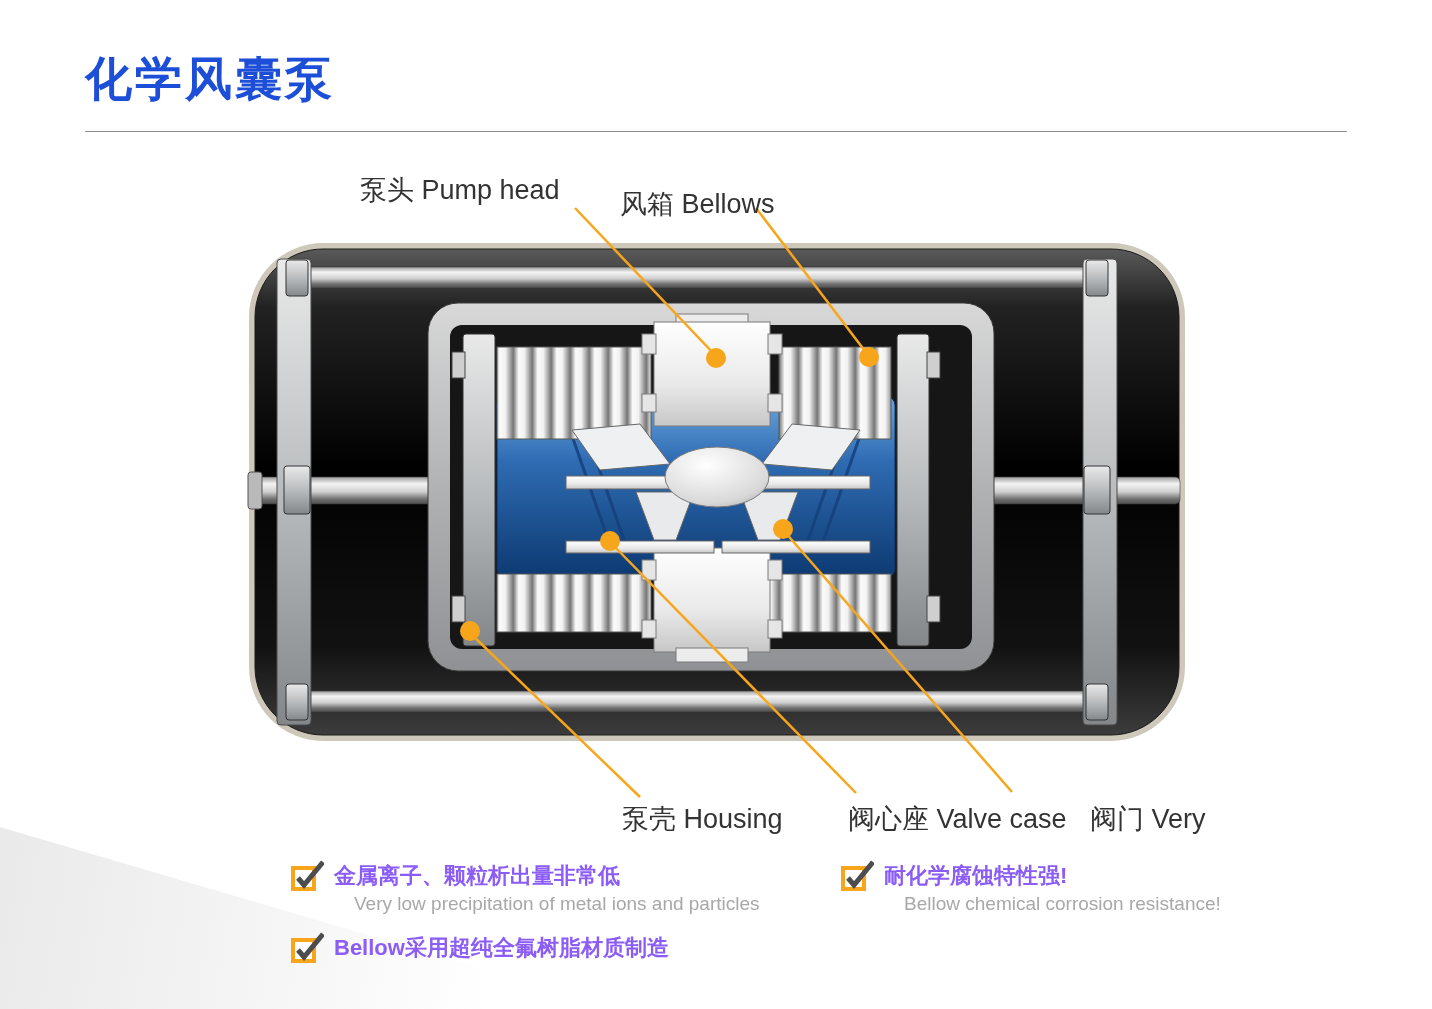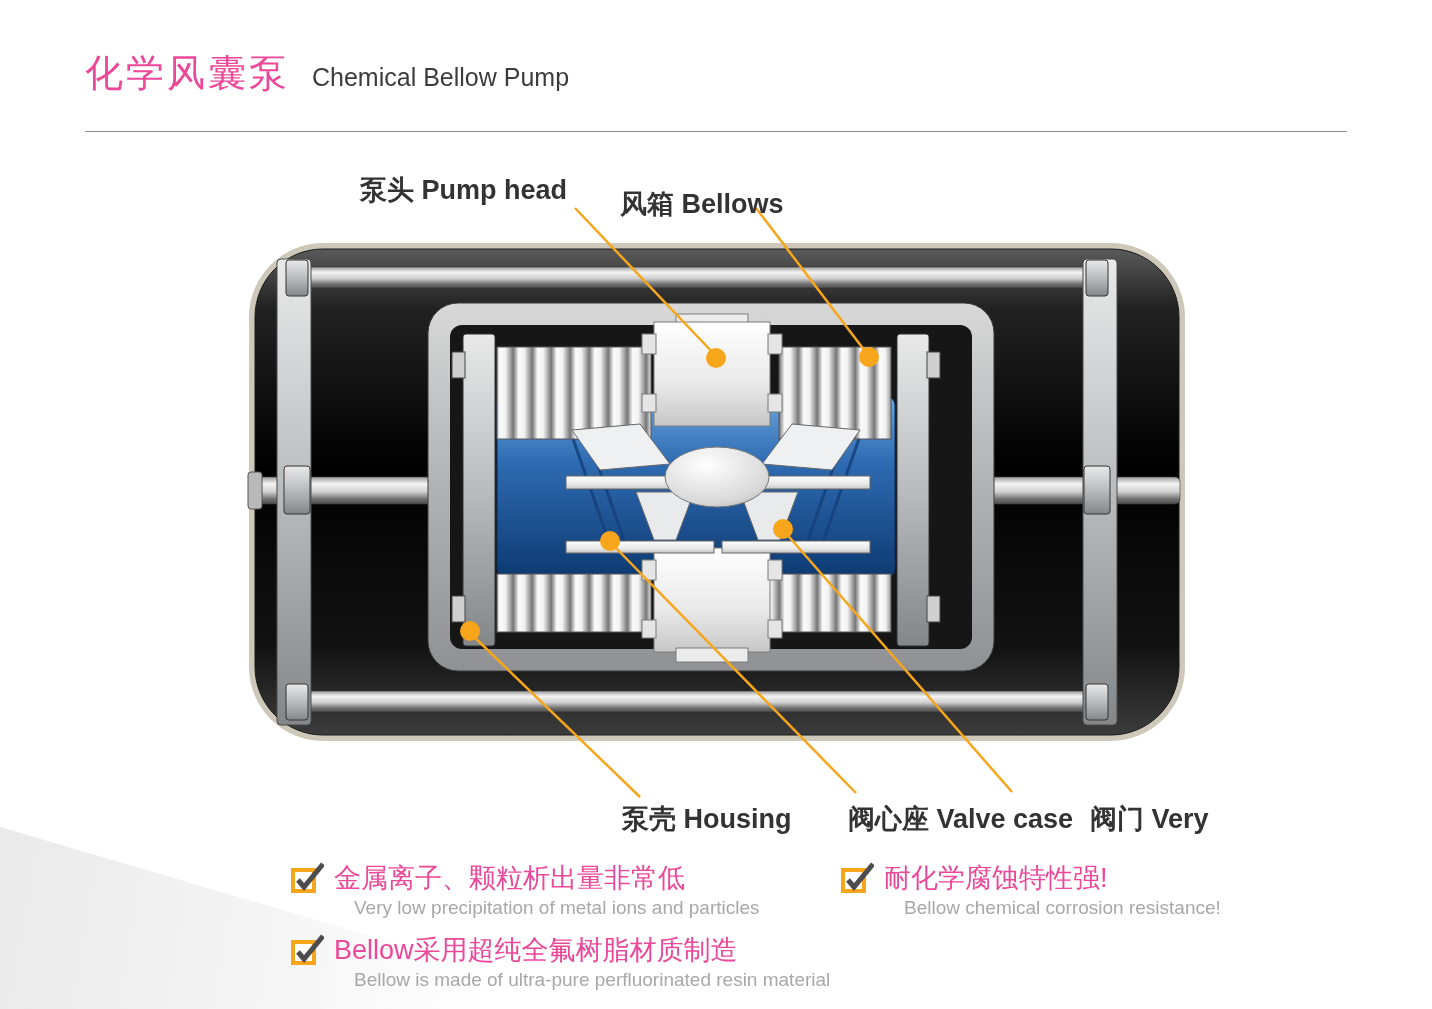--- a/index.html
+++ b/index.html
@@ -23,24 +23,24 @@
   }
   
   .header {
     position: absolute;
     left: 85px; top: 48px;
     display: flex;
     align-items: baseline;
     gap: 22px;
   }
   .title-zh {
-    font-size: 38px;
-    font-weight: 400;
+    font-size: 47px;
+    font-weight: 700;
     letter-spacing: 3px;
-    color: #ec4899;
+    color: #1d4ed8;
   }
   .title-en {
     font-size: 25px;
     font-weight: 400;
     color: #3c3c3c;
   }
   .header-divider {
     position: absolute;
     left: 85px; top: 131px;
     width: 1262px; height: 1px;
@@ -49,21 +49,21 @@
   
   .diagram-svg {
     position: absolute;
     left: 0; top: 0;
     width: 1432px; height: 1009px;
   }
   
   .callout-label {
     position: absolute;
     font-size: 27px;
-    font-weight: 700;
+    font-weight: 400;
     color: #333;
     white-space: nowrap;
   }
   #label-pump-head  { left: 360px;  top: 172px; }
   #label-bellows    { left: 620px;  top: 186px; }
   #label-housing    { left: 622px;  top: 801px; }
   #label-valve-case { left: 848px;  top: 801px; }
   #label-valve      { left: 1090px; top: 801px; }
   
   .feature {
@@ -76,41 +76,40 @@
   .feature-line {
     display: flex;
     align-items: center;
   }
   .check-icon {
     width: 34px; height: 32px;
     margin-right: 10px;
     flex: 0 0 auto;
   }
   .feature-zh {
-    font-size: 27px;
-    font-weight: 400;
-    color: #ec4899;
+    font-size: 22px;
+    font-weight: 700;
+    color: #8b5cf6;
   }
   .feature-en {
     margin-left: 64px;
     margin-top: 1px;
     font-size: 19px;
     color: #a8a8a8;
   }
 </style>
 </head>
 <body>
 
 <div id="screen">
 
   <div class="bg-wedge"></div>
 
   <div class="header">
     <div class="title-zh">化学风囊泵</div>
-    <div class="title-en">Chemical Bellow Pump</div>
   </div>
   <div class="header-divider"></div>
 
   <svg class="diagram-svg" viewBox="0 0 1432 1009">
     <defs>
       <linearGradient id="gBody" x1="0" y1="0" x2="0" y2="1">
         <stop offset="0%" stop-color="#5a5a5a"></stop>
         <stop offset="12%" stop-color="#222222"></stop>
         <stop offset="45%" stop-color="#000000"></stop>
         <stop offset="82%" stop-color="#121212"></stop>
@@ -303,16 +302,15 @@
 
   <div id="feature-3" class="feature">
     <div class="feature-line">
       <svg class="check-icon" viewBox="0 0 34 32">
         <rect x="1" y="6" width="25" height="25" fill="#f7a61b"></rect>
         <rect x="5" y="10" width="17" height="17" fill="#ffffff"></rect>
         <path d="M8,18 L14,25 L33,2" stroke="#4d4d4d" stroke-width="5" fill="none"></path>
       </svg>
       <span class="feature-zh">Bellow采用超纯全氟树脂材质制造</span>
     </div>
-    <div class="feature-en">Bellow is made of ultra-pure perfluorinated resin material</div>
   </div>
 
 </div>
 
 </body></html>

